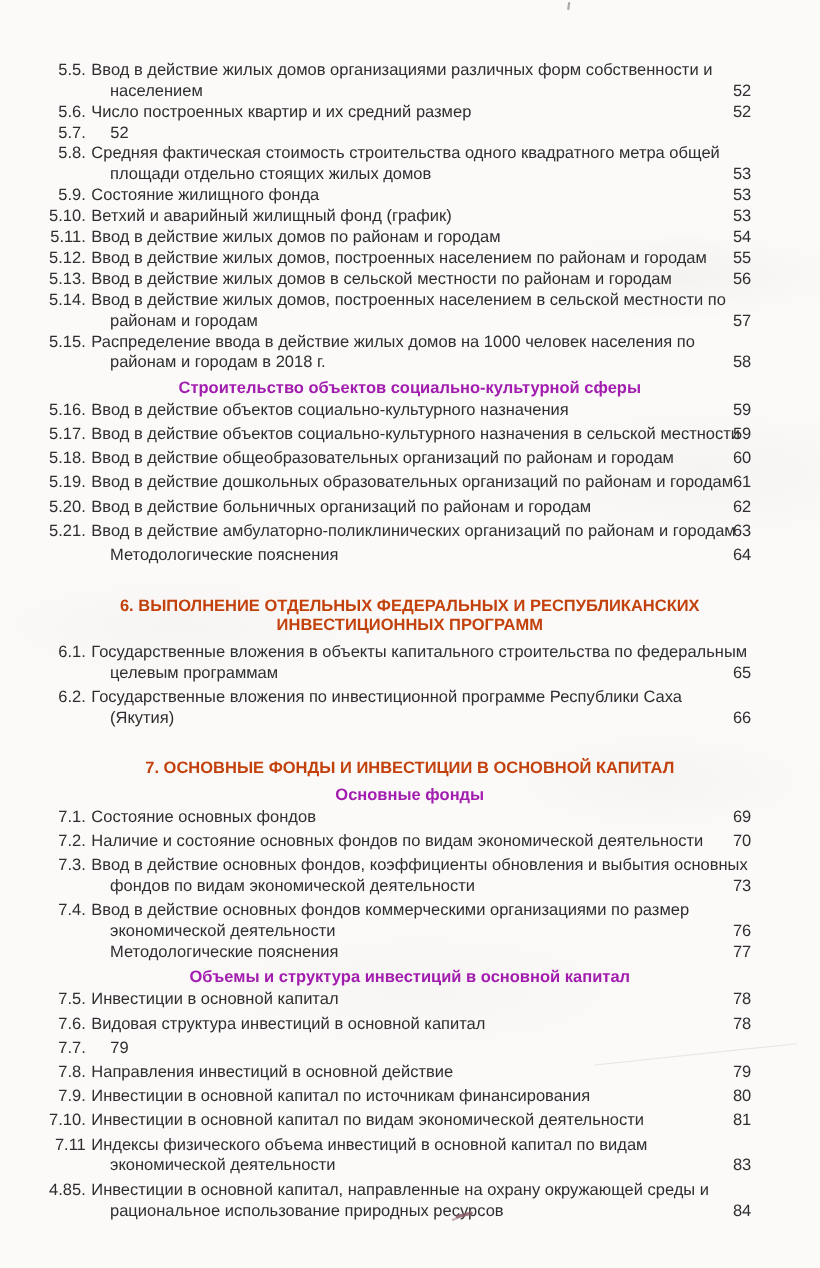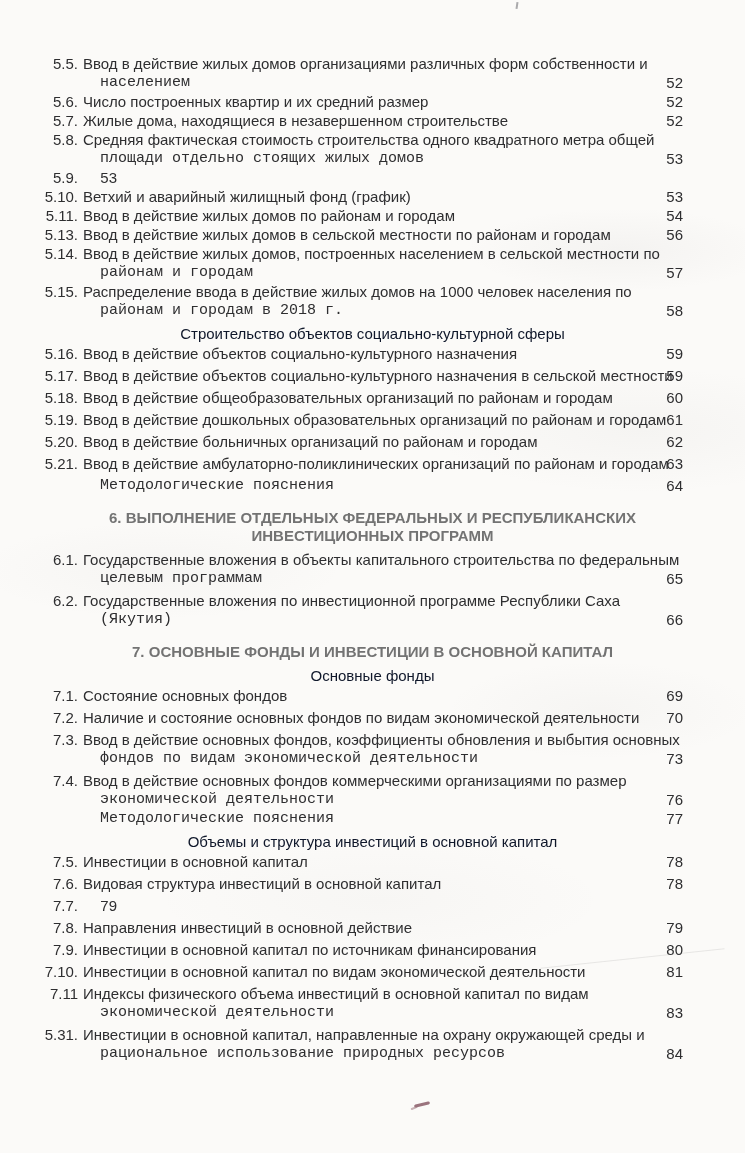--- a/index.html
+++ b/index.html
@@ -26,40 +26,40 @@
   .entry.loose { margin-bottom: 3px; }
   .num {
     width: 38px; min-width: 38px;
     text-align: right;
     margin-right: 5px;
     font-size: 15px; line-height: 19px;
     align-self: flex-start;
   }
   .txt { flex: 1; min-width: 0; }
   .line { font-size: 15px; line-height: 19px; white-space: nowrap; }
-  .line.cont { padding-left: 17px; font-family: Liberation Mono, monospace; }
+  .line.cont { padding-left: 17px; }
   .page-num {
     width: 34px; min-width: 34px;
     text-align: right;
     align-self: flex-end;
     font-size: 15px; line-height: 19px;
   }
   .subheading {
     text-align: center;
-    font-weight: normal;
+    font-weight: bold;
     font-size: 15px; line-height: 19px;
-    color: #0f172a;
+    color: #a21caf;
     margin: 4px -22px 1px 0;
   }
   .heading {
     text-align: center;
     font-weight: bold;
     font-size: 15px;
-    color: #737373;
-    margin: 14px -22px 5px 0;
+    color: #c2410c;
+    margin: 28px -22px 5px 0;
   }
   .heading .line { line-height: 18px; }
   
   .tick-top {
     position: absolute;
     left: 516px; top: 2px;
     width: 2px; height: 7px;
     background: rgba(90,90,95,0.5);
     transform: rotate(8deg);
   }
@@ -105,50 +105,57 @@
       </div>
       <div class="entry">
         <div class="num">5.6.</div>
         <div class="txt">
           <div class="line">Число построенных квартир и их средний размер</div>
         </div>
         <div class="page-num">52</div>
       </div>
       <div class="entry">
         <div class="num">5.7.</div>
-        <div class="txt">
-          <div class="line">Жилые дома, находящиеся в незавершенном строительстве</div>
-        </div>
         <div class="page-num">52</div>
       </div>
       <div class="entry">
         <div class="num">5.8.</div>
         <div class="txt">
           <div class="line">Средняя фактическая стоимость строительства одного квадратного метра общей</div>
           <div class="line cont">площади отдельно стоящих жилых домов</div>
         </div>
         <div class="page-num">53</div>
       </div>
       <div class="entry">
         <div class="num">5.9.</div>
+        <div class="txt">
+          <div class="line">Состояние жилищного фонда</div>
+        </div>
         <div class="page-num">53</div>
       </div>
       <div class="entry">
         <div class="num">5.10.</div>
         <div class="txt">
           <div class="line">Ветхий и аварийный жилищный фонд (график)</div>
         </div>
         <div class="page-num">53</div>
       </div>
       <div class="entry">
         <div class="num">5.11.</div>
         <div class="txt">
           <div class="line">Ввод в действие жилых домов по районам и городам</div>
         </div>
         <div class="page-num">54</div>
+      </div>
+      <div class="entry">
+        <div class="num">5.12.</div>
+        <div class="txt">
+          <div class="line">Ввод в действие жилых домов, построенных населением по районам и городам</div>
+        </div>
+        <div class="page-num">55</div>
       </div>
       <div class="entry">
         <div class="num">5.13.</div>
         <div class="txt">
           <div class="line">Ввод в действие жилых домов в сельской местности по районам и городам</div>
         </div>
         <div class="page-num">56</div>
       </div>
       <div class="entry">
         <div class="num">5.14.</div>
@@ -319,21 +326,21 @@
       </div>
       <div class="entry loose">
         <div class="num">7.11</div>
         <div class="txt">
           <div class="line">Индексы физического объема инвестиций в основной капитал по видам</div>
           <div class="line cont">экономической деятельности</div>
         </div>
         <div class="page-num">83</div>
       </div>
       <div class="entry">
-        <div class="num">5.31.</div>
+        <div class="num">4.85.</div>
         <div class="txt">
           <div class="line">Инвестиции в основной капитал, направленные на охрану окружающей среды и</div>
           <div class="line cont">рациональное использование природных ресурсов</div>
         </div>
         <div class="page-num">84</div>
       </div>
     </div>
   <div class="scratch"></div>
   <div class="pen-mark"></div>
 </div>

